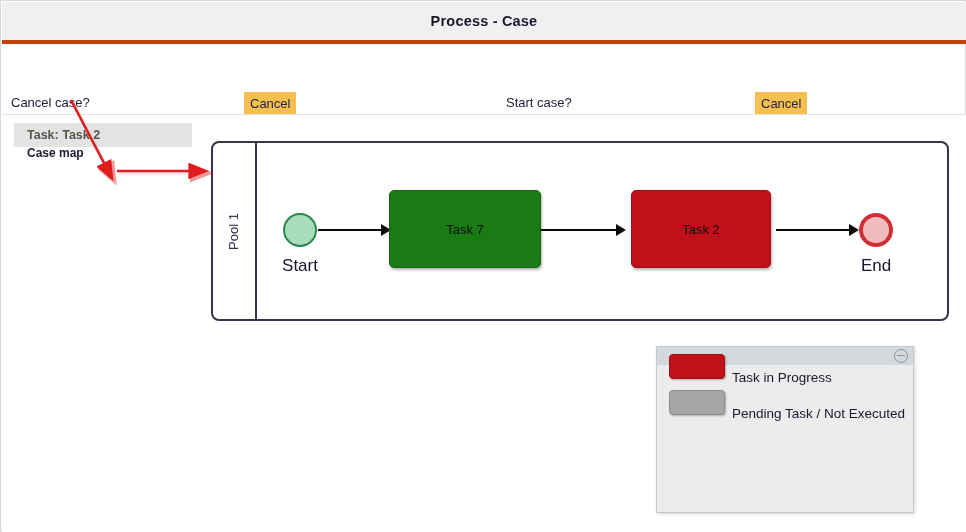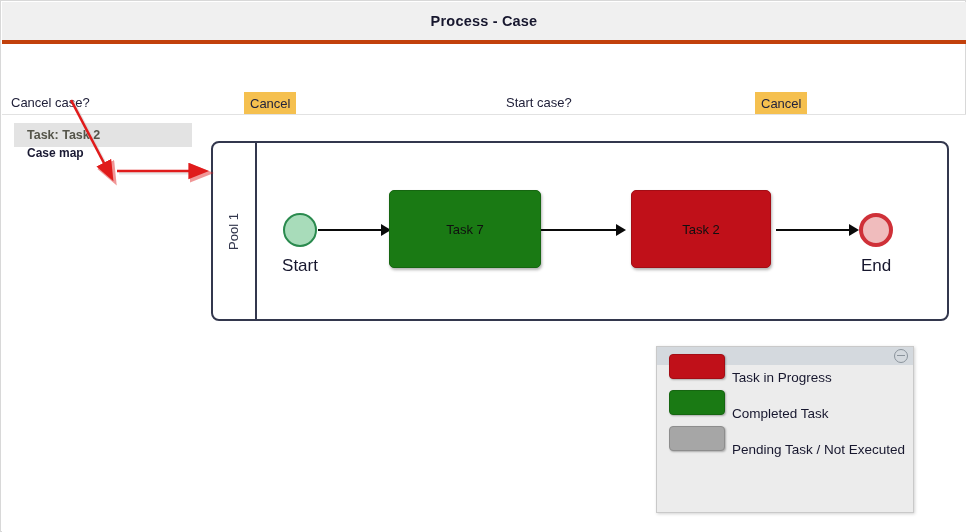--- a/index.html
+++ b/index.html
@@ -349,23 +349,19 @@
   <div class="legend">
     <div class="legend-head">
       <div class="legend-collapse"></div>
     </div>
     <div class="legend-body">
       <div class="legend-row">
         <div class="swatch sw-red"></div>
         <div class="legend-text">Task in Progress</div>
       </div>
       <div class="legend-row">
-        <div class="swatch sw-green"></div>
-        <div class="legend-text">Completed Task</div>
-      </div>
-      <div class="legend-row">
         <div class="swatch sw-gray"></div>
         <div class="legend-text">Pending Task / Not Executed</div>
       </div>
     </div>
   </div>
 
 </div>
 
 </body></html>

